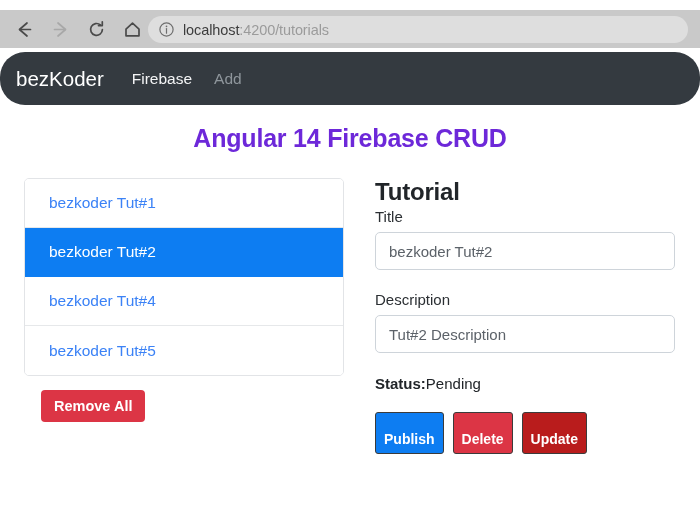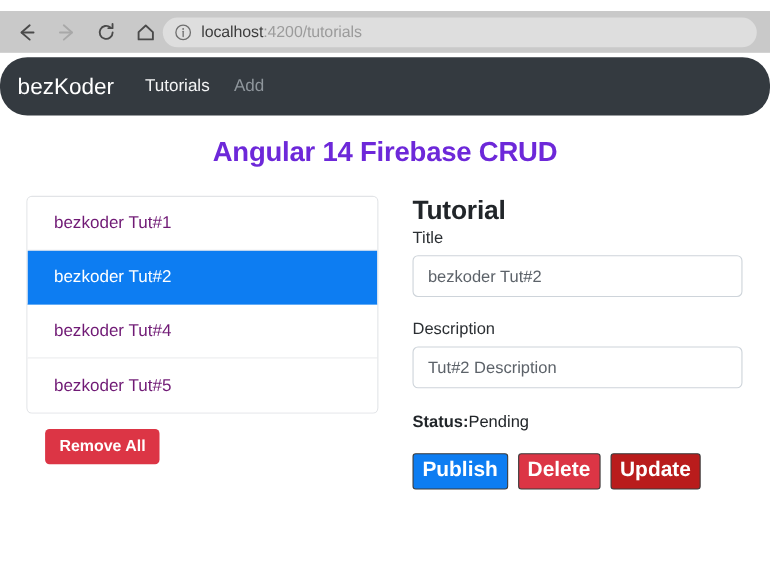--- a/index.html
+++ b/index.html
@@ -128,21 +128,21 @@
     border-radius: 5px;
     overflow: hidden;
     background: #ffffff;
   }
   .list-item {
     height: 49px;
     display: flex;
     align-items: center;
     padding-left: 24px;
     font-size: 15.5px;
-    color: #701a75;
+    color: #3b82f6;
     border-bottom: 1px solid #e6e8ea;
     background: #ffffff;
     cursor: pointer;
   }
   .list-item:last-child { border-bottom: none; }
   .list-item.active {
     background: #0d7df2;
     color: #ffffff;
     border-bottom-color: #0d7df2;
   }
@@ -199,24 +199,24 @@
   #status-label { font-weight: bold; }
   #action-buttons {
     margin-top: 20px;
     display: flex;
     gap: 9px;
   }
   .action-btn {
     border: 1px solid #3b3b3b;
     border-radius: 3px;
     color: #ffffff;
-    font-size: 19px;
+    font-size: 14px;
     font-weight: bold;
     font-family: "Liberation Sans", sans-serif;
-    padding: 3px 8px 4px;
+    padding: 18px 8px 4px;
     cursor: pointer;
     line-height: 1.25;
   }
   #publish-button { background: #0d7df2; }
   #delete-button  { background: #dc3545; }
   #update-button  { background: #b91c1c; }
 </style>
 </head>
 <body>
 
@@ -265,21 +265,21 @@
         <path d="M8.5 7.5 L8.5 12.2" stroke="#6e6e6e" stroke-width="1.2" stroke-linecap="round"></path>
       </svg>
     </span>
     <span id="url-text"><span class="host">localhost</span><span>:4200/tutorials</span></span>
   </div>
 </div>
 
 <div id="navbar">
   <a id="brand">bezKoder</a>
   <div id="nav-links">
-    <a class="nav-link active">Tutorials</a>
+    <a class="nav-link active">Firebase</a>
     <a class="nav-link muted">Add</a>
   </div>
 </div>
 
 <h1 id="page-title">Angular 14 Firebase CRUD</h1>
 
 <div id="list-column">
 
   <div id="tutorials-list">
     <div class="list-item">bezkoder Tut#1</div>

